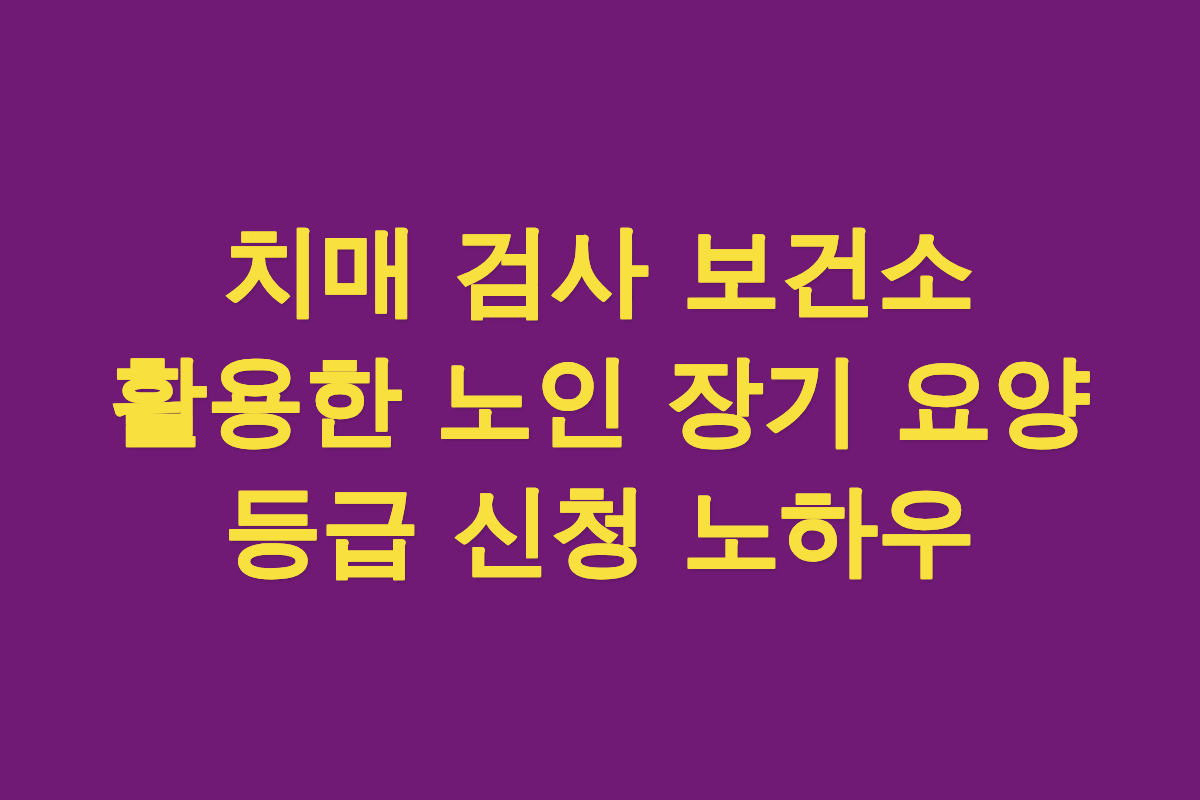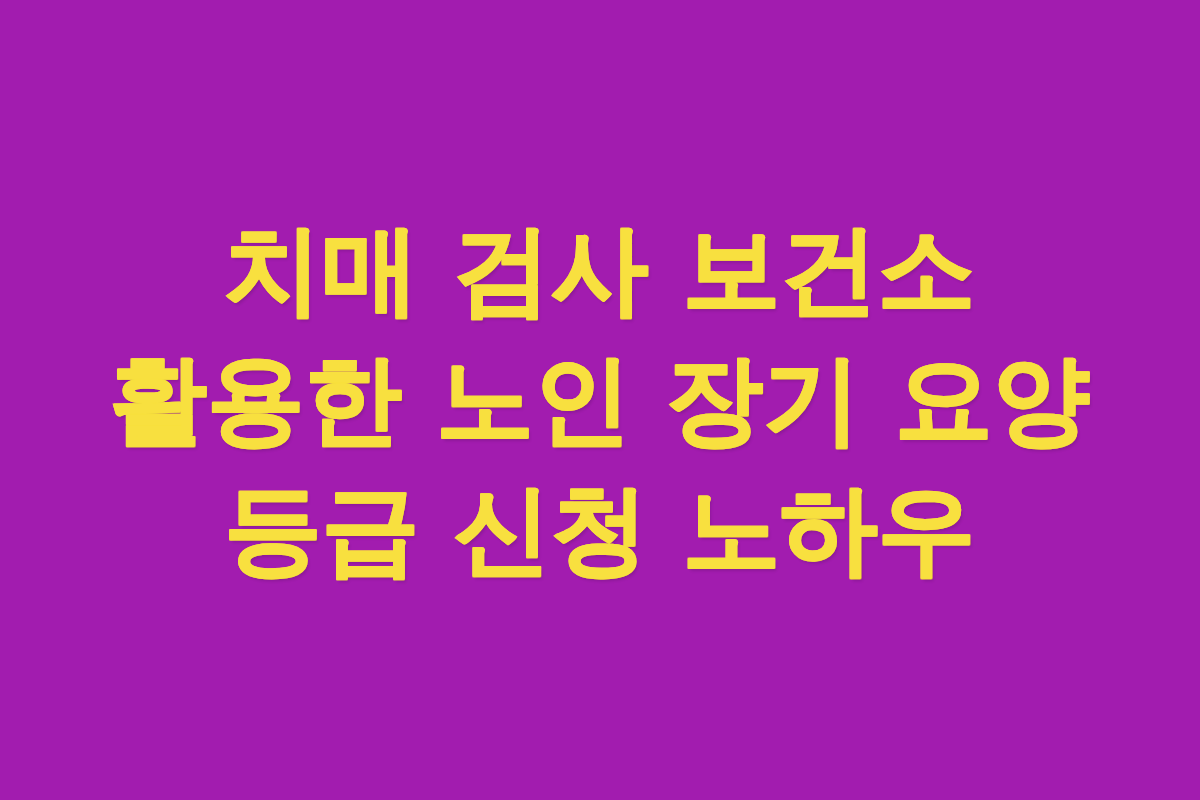--- a/index.html
+++ b/index.html
@@ -13,21 +13,21 @@
     height: 800px;
     overflow: hidden;
     font-family: "Liberation Sans", "DejaVu Sans", sans-serif;
   }
 
   #title-card {
     position: relative;
     box-sizing: border-box;
     width: 1200px;
     height: 800px;
-    background: #a21caf;
+    background: #701a75;
     display: flex;
     align-items: center;
     justify-content: center;
     padding: 0 70px;
   }
 
   #headline {
     margin: 0;
     width: 1060px;
     text-align: center;

